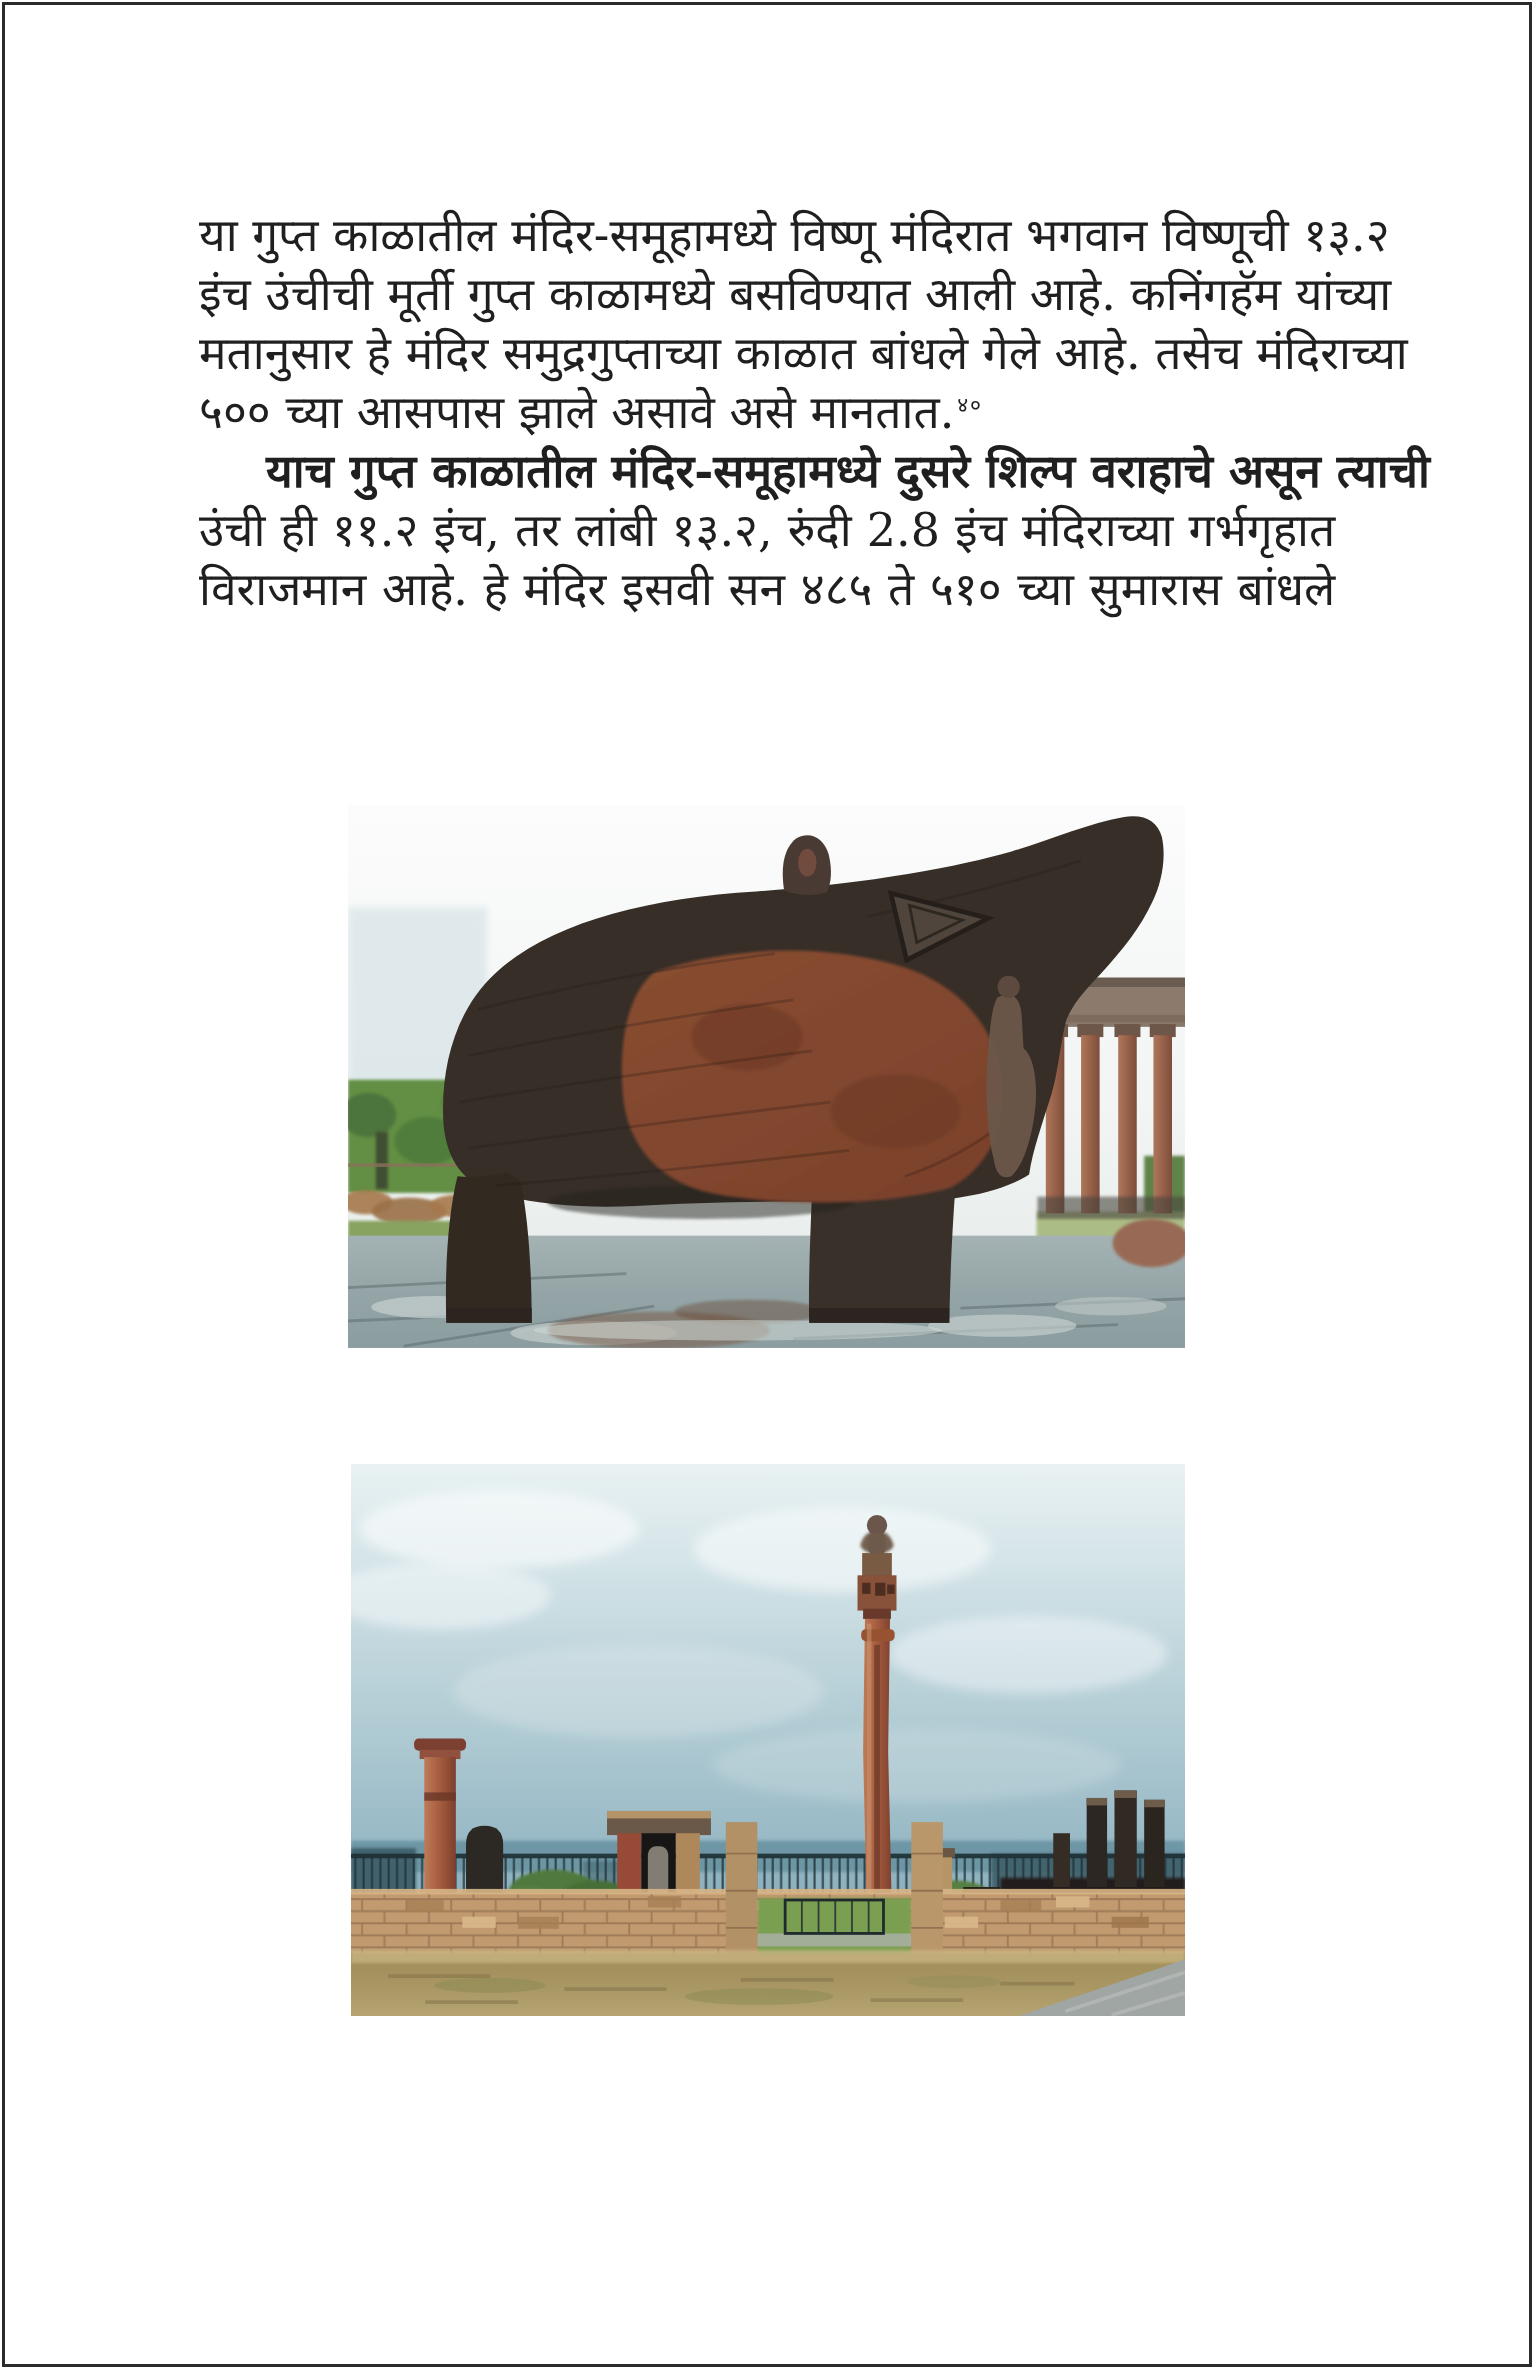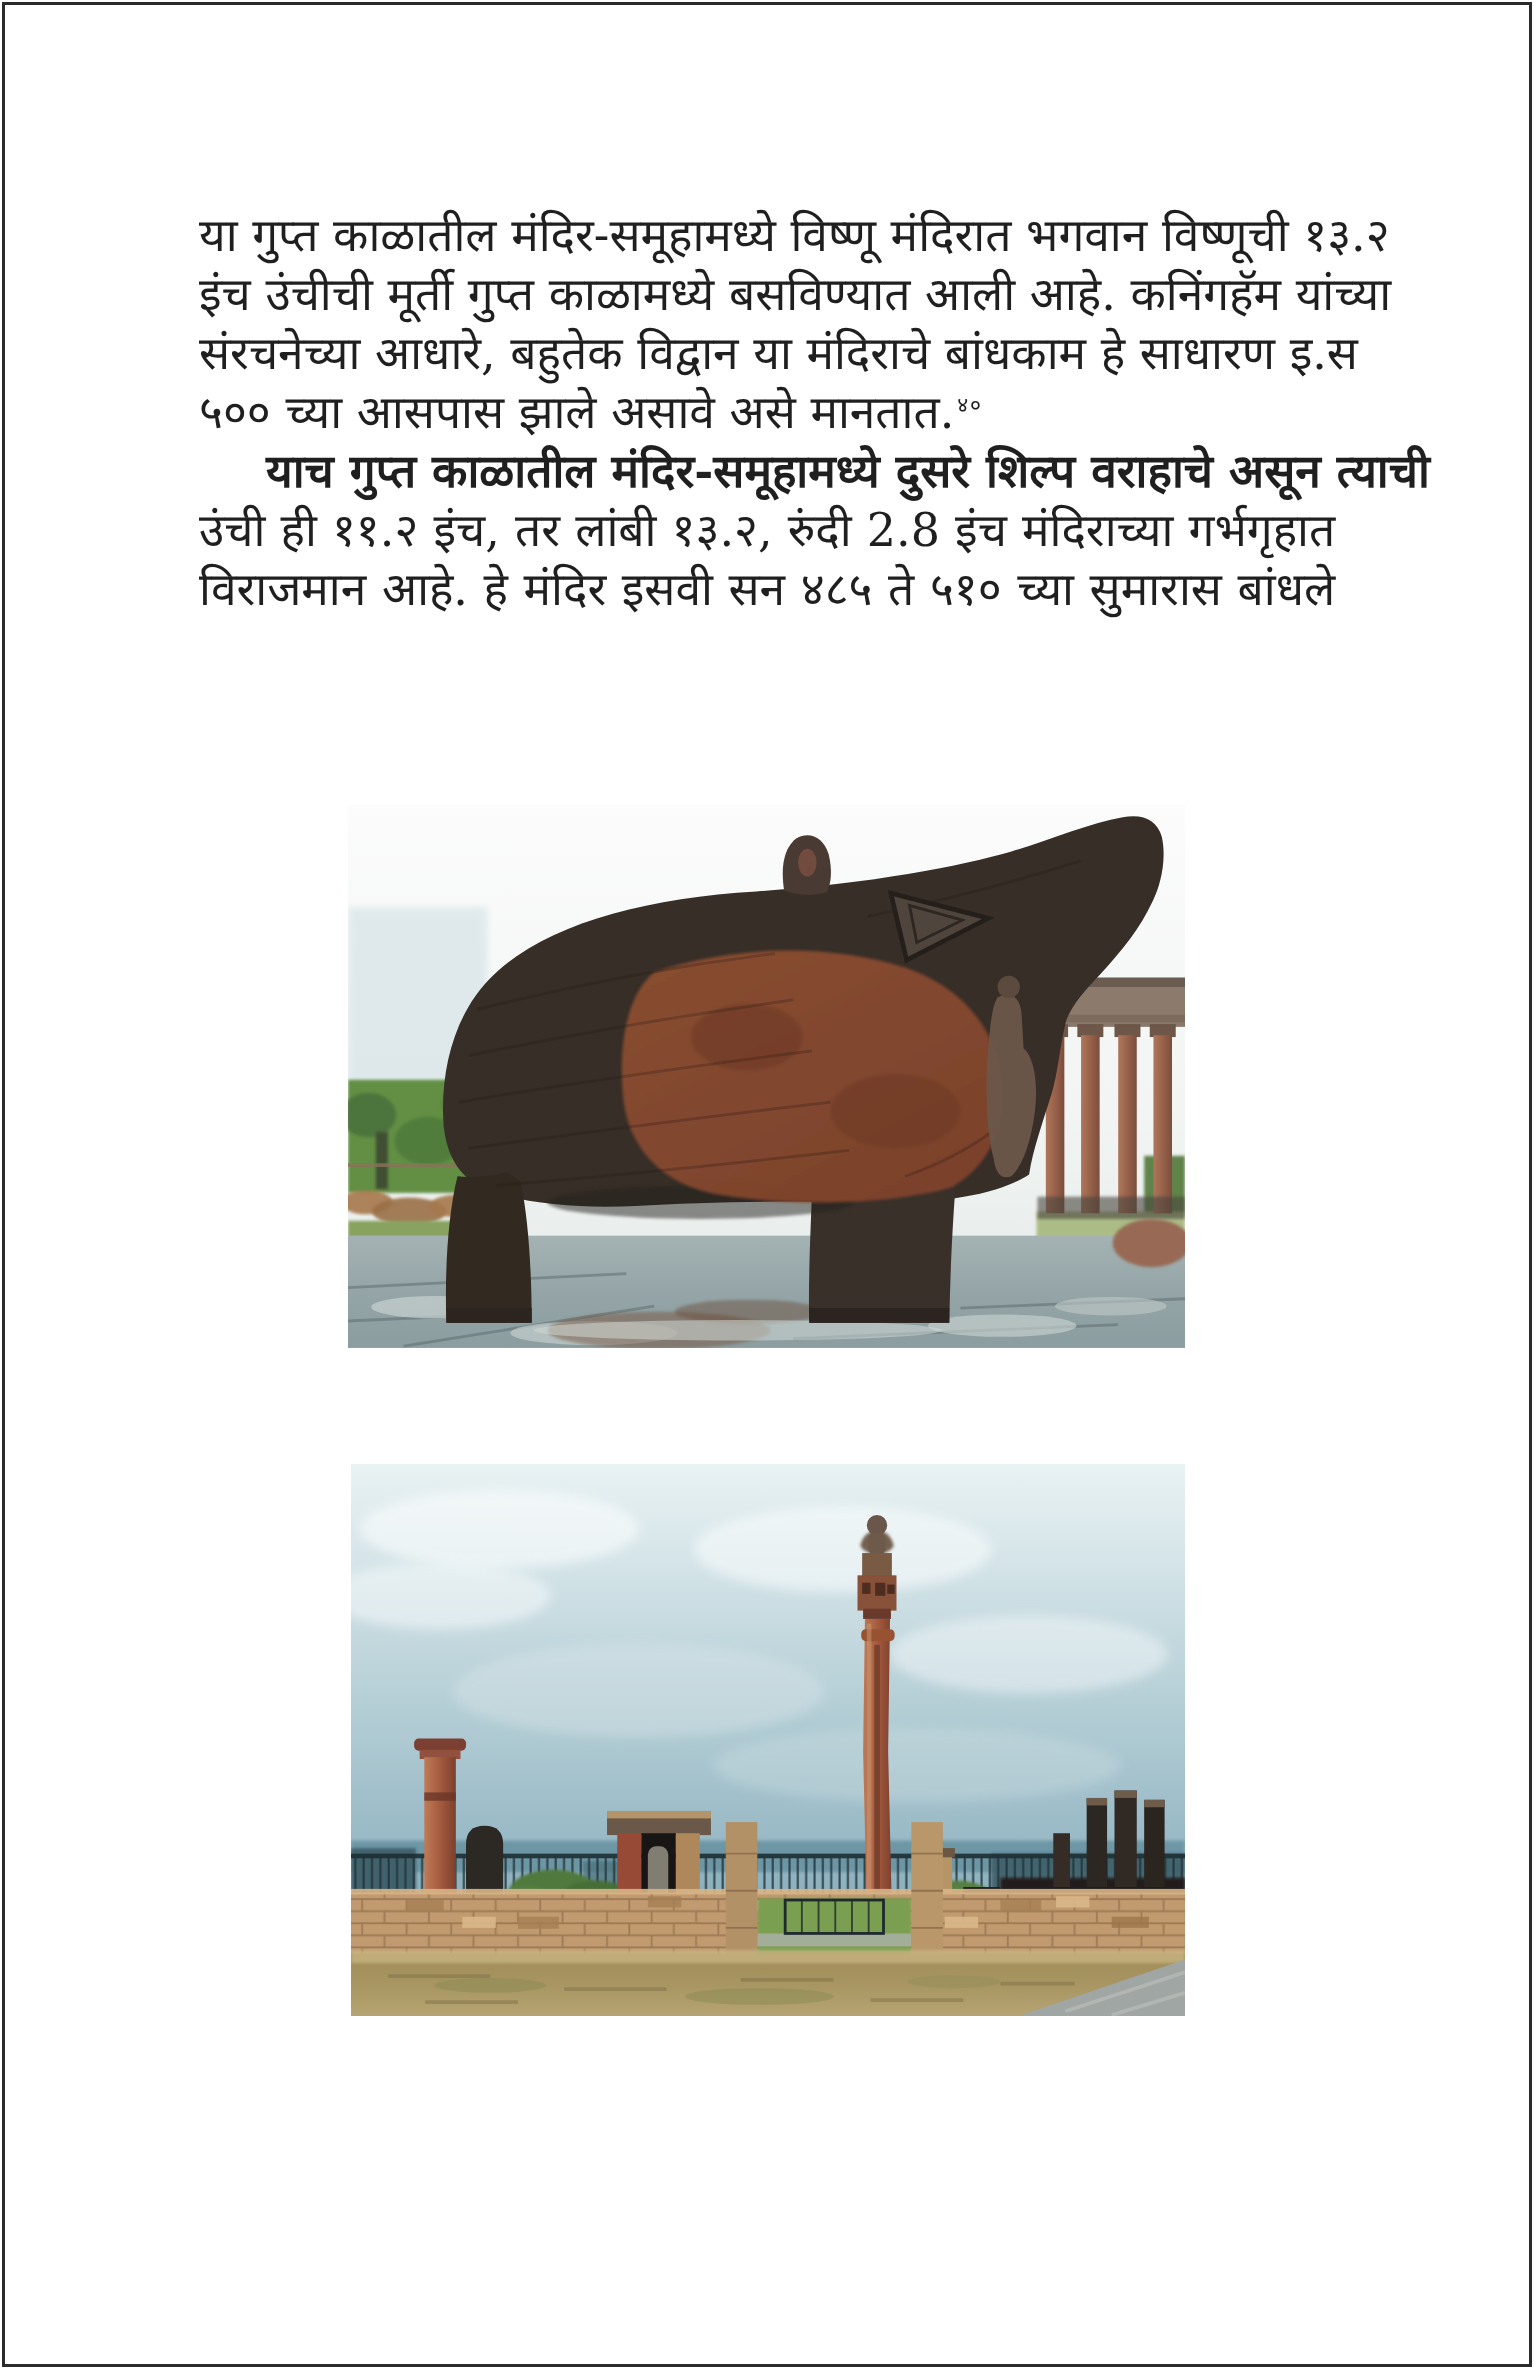--- a/index.html
+++ b/index.html
@@ -48,21 +48,21 @@
 </style>
 </head>
 <body>
 
 <div class="page">
   <div class="frame"></div>
 
   <div class="text-block">
     <div class="line"><span>या गुप्त काळातील मंदिर-समूहामध्ये विष्णू मंदिरात भगवान विष्णूची १३.२</span><span class="fnref"></span><span></span></div>
     <div class="line"><span>इंच उंचीची मूर्ती गुप्त काळामध्ये बसविण्यात आली आहे. कनिंगहॅम यांच्या</span><span class="fnref"></span><span></span></div>
-    <div class="line"><span>संरचनेच्या आधारे, बहुतेक विद्वान या मंदिराचे बांधकाम हे साधारण इ.स</span><span class="fnref"></span><span></span></div>
+    <div class="line"><span>मतानुसार हे मंदिर समुद्रगुप्ताच्या काळात बांधले गेले आहे. तसेच मंदिराच्या</span><span class="fnref"></span><span></span></div>
     <div class="line noju"><span>५०० च्या आसपास झाले असावे असे मानतात.</span><span class="fnref">४०</span><span></span></div>
     <div class="line indent"><span>याच गुप्त काळातील मंदिर-समूहामध्ये दुसरे शिल्प वराहाचे असून त्याची</span><span class="fnref"></span><span></span></div>
     <div class="line"><span>उंची ही ११.२ इंच, तर लांबी १३.२, रुंदी 2.8 इंच मंदिराच्या गर्भगृहात</span><span class="fnref"></span><span></span></div>
     <div class="line"><span>विराजमान आहे. हे मंदिर इसवी सन ४८५ ते ५१० च्या सुमारास बांधले</span><span class="fnref"></span><span></span></div>
   </div>
 
   <figure class="photo photo1">
     <svg width="837" height="543" viewBox="0 0 902 585" xmlns="http://www.w3.org/2000/svg">
       <defs>
         <linearGradient id="sky1" x1="0" y1="0" x2="0" y2="1">

